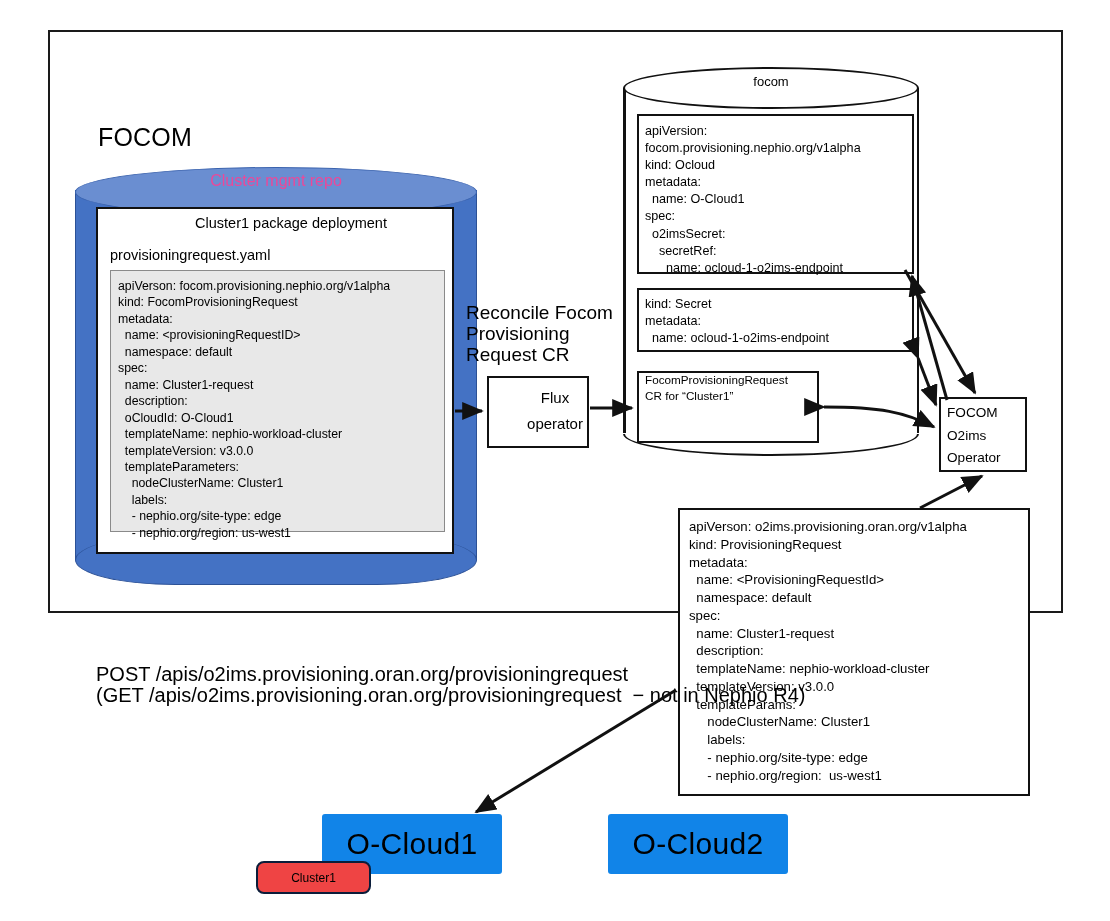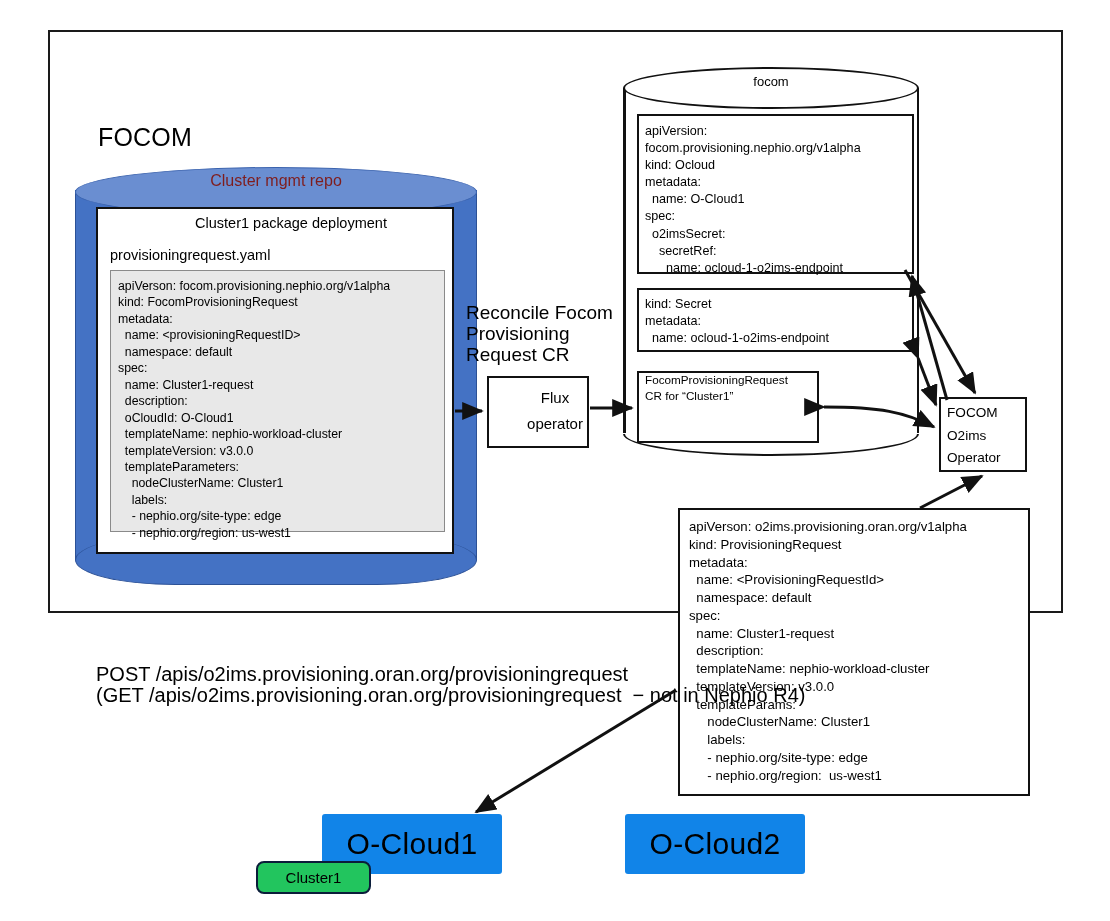--- a/index.html
+++ b/index.html
@@ -15,21 +15,21 @@
   .focom-title{left:98px;top:123px;font-size:25px;letter-spacing:.2px;}
 
   
   .cyl-body{left:75px;top:190px;width:402px;height:370px;background:#4472C4;
             border-left:1px solid #2c5196;border-right:1px solid #2c5196;
             border-bottom-left-radius:16px/10px;border-bottom-right-radius:16px/10px;}
   .cyl-bottom{left:75px;top:535px;width:402px;height:50px;background:#4472C4;
               border-radius:50%/100%;border:1px solid #2c5196;border-top:none;}
   .cyl-top{left:75px;top:167px;width:402px;height:50px;background:#6a8ed1;
            border:1px solid #3b63ae;border-radius:50%;}
-  .cyl-label{left:75px;top:172px;width:402px;text-align:center;font-size:16px;color:#7f1d1d;}
+  .cyl-label{left:75px;top:172px;width:402px;text-align:center;font-size:16px;color:#ec4899;}
 
   
   .pkg-box{left:96px;top:207px;width:358px;height:347px;background:#fff;border:2.5px solid #111;}
   .pkg-title{left:96px;top:215px;width:358px;text-align:center;font-size:14.5px;margin-left:16px;}
   .pkg-file{left:110px;top:247px;font-size:14.5px;}
 
   
   .yaml-left{left:110px;top:270px;width:335px;height:262px;background:#e8e8e8;border:1px solid #8a8a8a;}
   .yaml-left-txt{left:118px;top:278px;width:325px;font-size:12.3px;line-height:16.45px;white-space:pre;}
 
@@ -64,26 +64,26 @@
   .pr-box{left:678px;top:508px;width:352px;height:288px;background:#fff;border:2.5px solid #111;}
   .pr-txt{left:689px;top:518px;width:340px;font-size:13.2px;line-height:17.75px;white-space:pre;}
 
   
   .api-txt{left:96px;top:664px;font-size:20px;line-height:21px;white-space:pre;}
 
   
   .chip{background:#1184e8;border-radius:3px;color:#000000;display:flex;
         align-items:center;justify-content:center;font-size:30px;letter-spacing:.3px;}
   .chip1{left:322px;top:814px;width:180px;height:60px;}
-  .chip2{left:608px;top:814px;width:180px;height:60px;margin-left:17px;}
-
-  
-  .cluster1-box{left:256px;top:861px;width:115px;height:33px;background:#22c55e;
+  .chip2{left:608px;top:814px;width:180px;height:60px;}
+
+  
+  .cluster1-box{left:256px;top:861px;width:115px;height:33px;background:#ef4444;
                 border:2px solid #0b1d3a;border-radius:8px;display:flex;
-                align-items:center;justify-content:center;font-size:15px;}
+                align-items:center;justify-content:center;font-size:12px;}
 
   svg.overlay{position:absolute;left:0;top:0;width:1110px;height:921px;pointer-events:none;}
 </style>
 </head>
 <body>
 
 <div id="stage">
 
   <div class="abs outer-frame"></div>
   <div class="abs focom-title">FOCOM</div>

